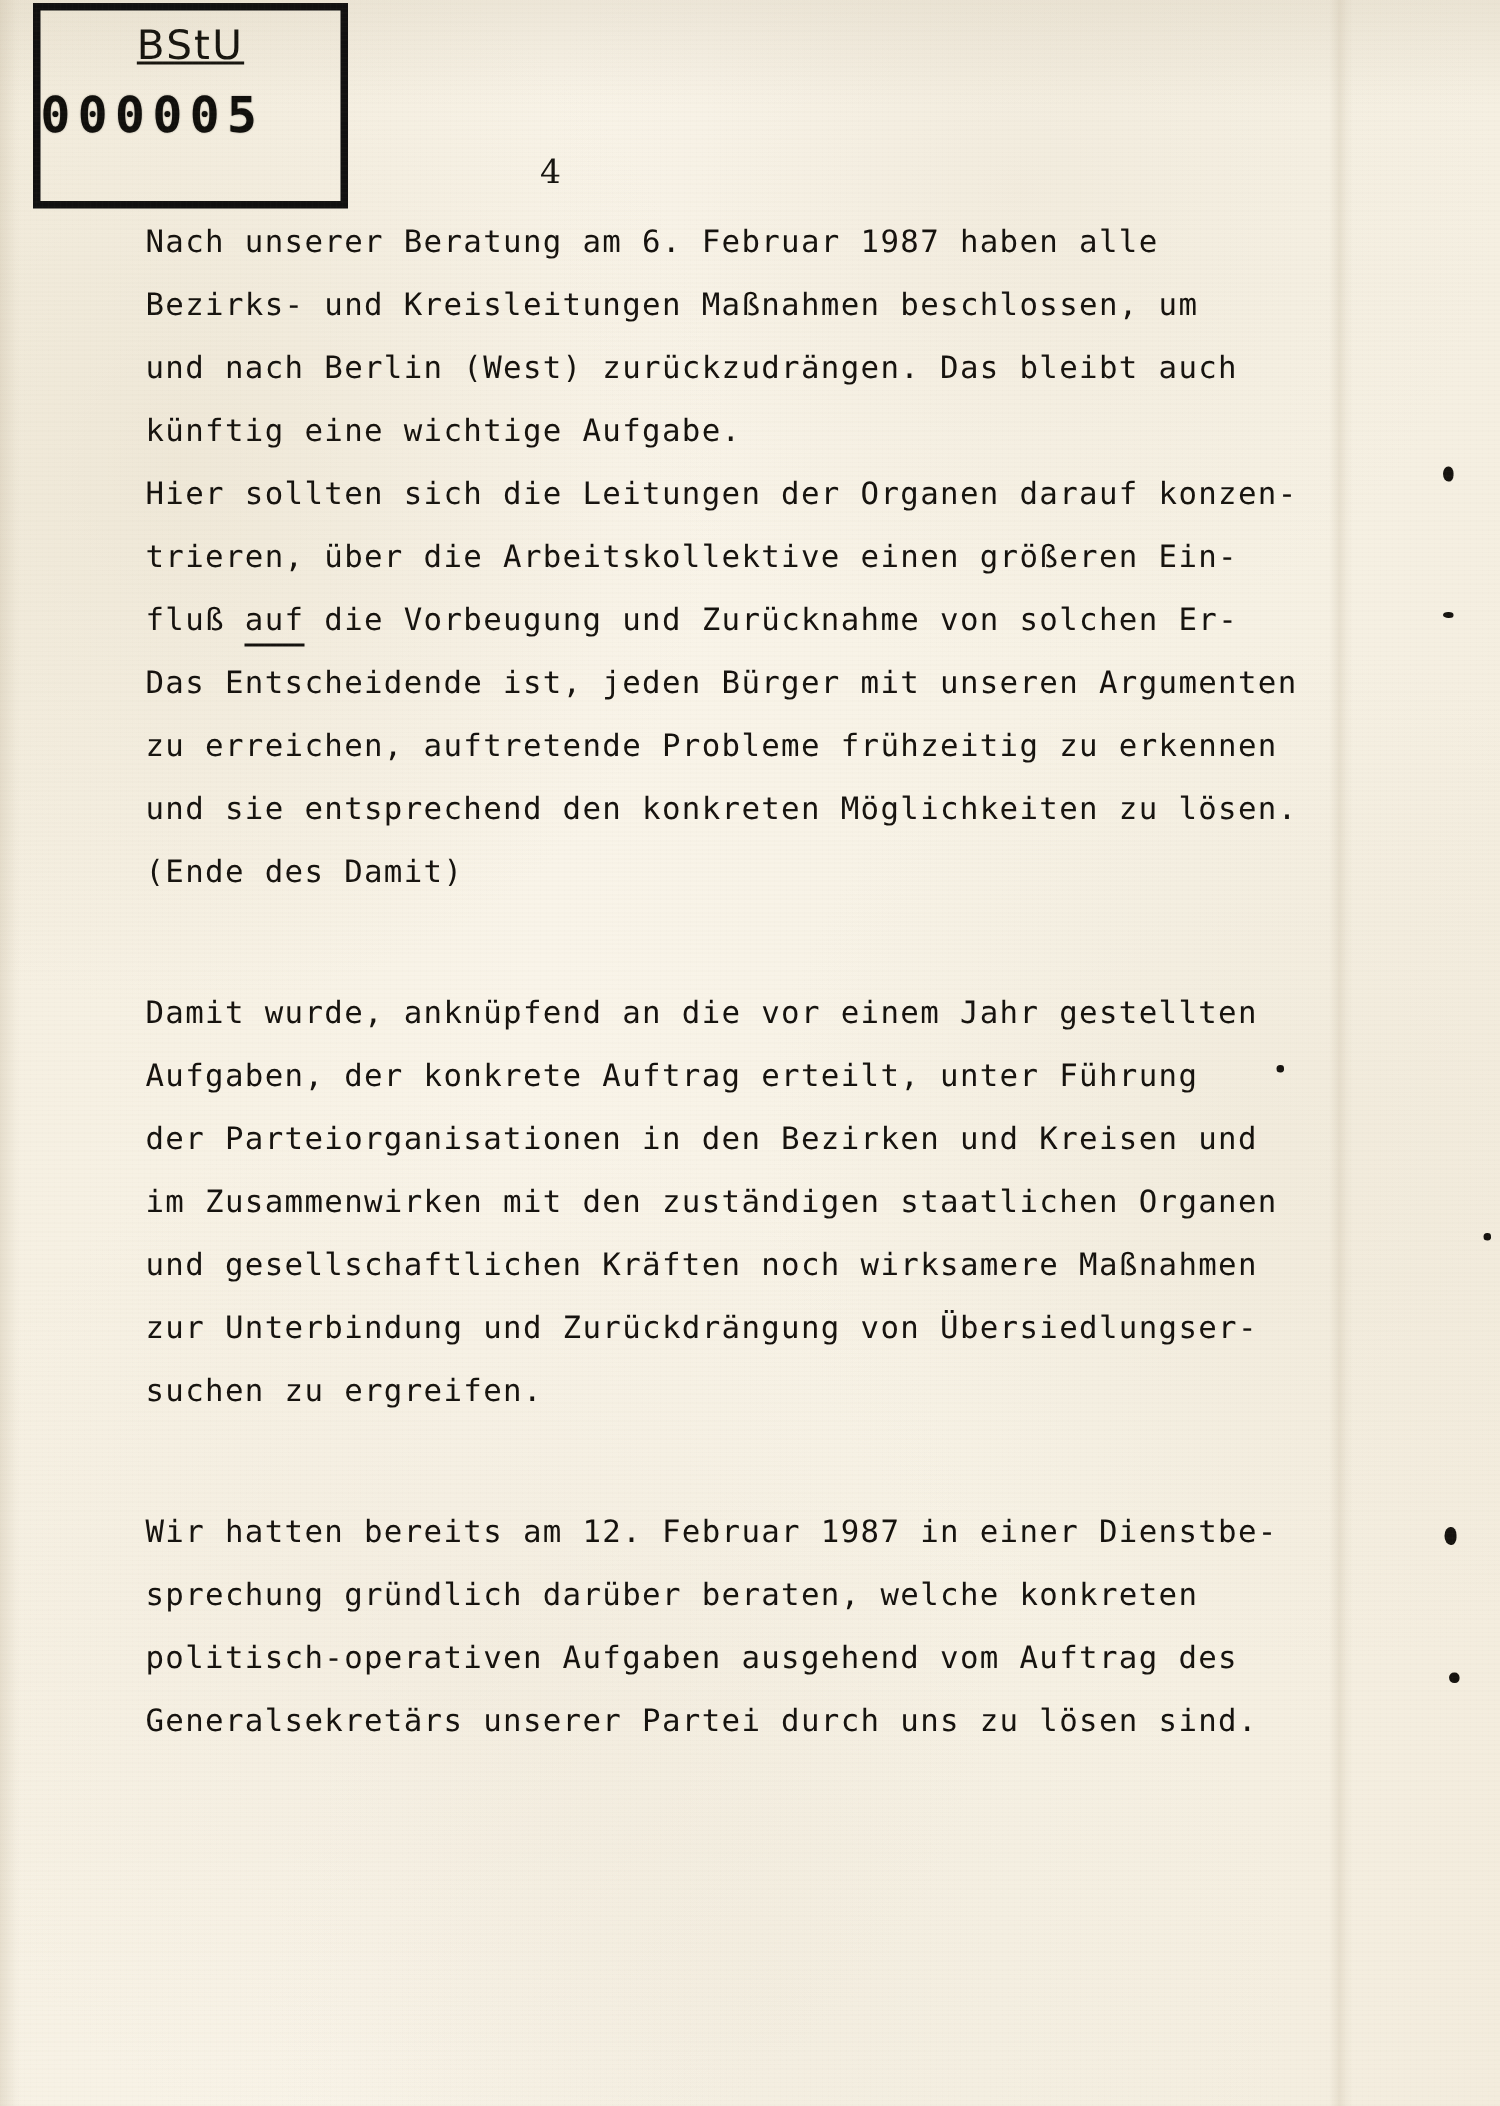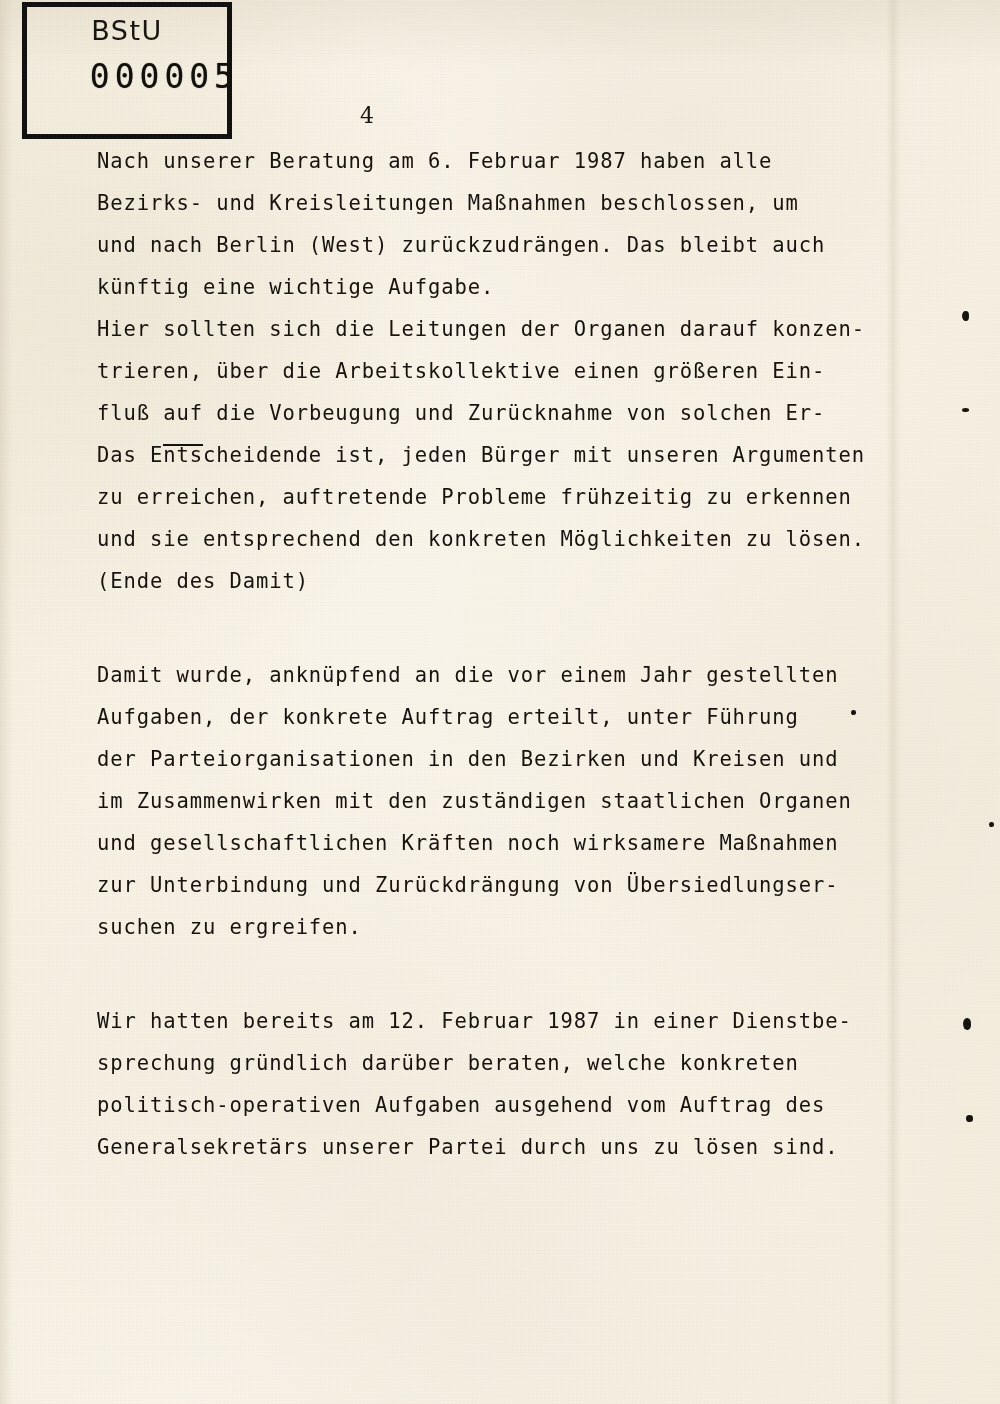--- a/index.html
+++ b/index.html
@@ -76,33 +76,33 @@
   #stamp-label {
     position: absolute;
     left: 0;
     top: 8px;
     width: 100%;
     text-align: center;
     font-family: "DejaVu Sans", "Liberation Sans", sans-serif;
     font-size: 27px;
     letter-spacing: 1.5px;
     color: #17150f;
+    text-decoration: underline;
   }
   #stamp-number {
     position: absolute;
     left: 0;
     top: 50px;
     width: 100%;
-    text-align: right;
+    text-align: left;
     font-size: 33px;
-    font-weight: normal;
+    font-weight: bold;
     letter-spacing: 5px;
     color: #100f0c;
     text-shadow: 0 0 1px rgba(20,18,14,0.5);
-    margin-left: 12px;
   }
 
   
   #page-number {
     position: absolute;
     left: 360px;
     top: 103px;
     font-family: "DejaVu Serif", "Liberation Serif", serif;
     font-size: 22px;
     color: #15130f;
@@ -123,21 +123,21 @@
     line-height: 42px;
     font-size: 20.5px;
     letter-spacing: 0.9px;
     white-space: pre;
     color: #15120e;
   }
   .gap-large { height: 52px; }
 
   .ul-word {
     border-bottom: 2px solid #15120e;
-    padding-bottom: 19px;
+    padding-bottom: 4px;
   }
 
   
   .ink-mark {
     position: absolute;
     background: #16130f;
     border-radius: 52% 48% 45% 55%;
     pointer-events: none;
   }
 </style>

